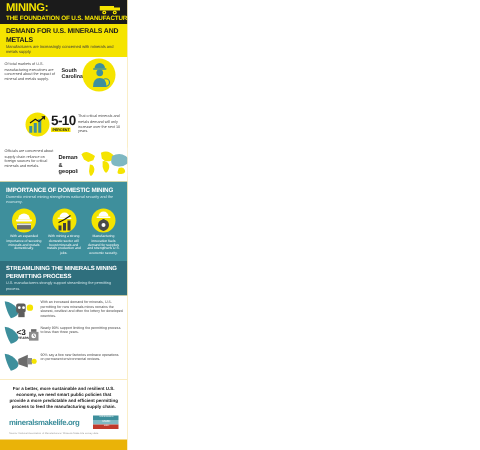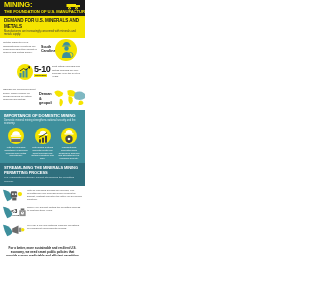--- a/index.html
+++ b/index.html
@@ -10,21 +10,21 @@
   body {
     width: 85px;
     height: 300px;
     overflow: hidden;
     font-family: "Liberation Sans", sans-serif;
     -webkit-font-smoothing: none;
   }
   .page {
     position: relative;
     width: 85px;
-    height: 256px;
+    height: 300px;
     background: #eab308;
     overflow: hidden;
   }
 
   
   .header {
     position: relative;
     height: 16px;
     background: #1b1b1b;
     padding: 1px 4px 0 4px;
@@ -121,21 +121,21 @@
     left: 56px;
     top: 3px;
     width: 15px;
     height: 18px;
   }
 
   
   .stat2 {
     position: relative;
     height: 22px;
-    margin-top: 1px;
+    margin-top: 12px;
   }
   .circ2 {
     left: 14px;
     top: 1px;
     width: 16px;
     height: 16px;
   }
   .arrow-chart {
     position: absolute;
     left: 16px;

